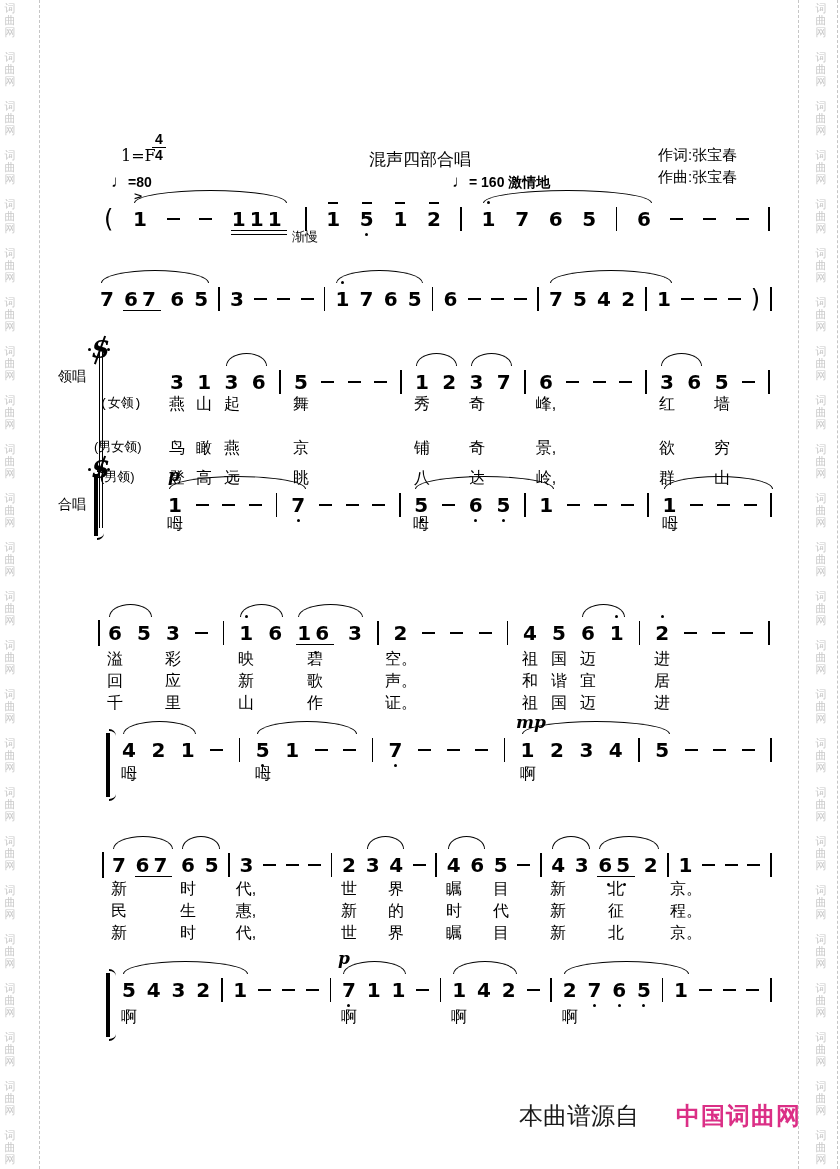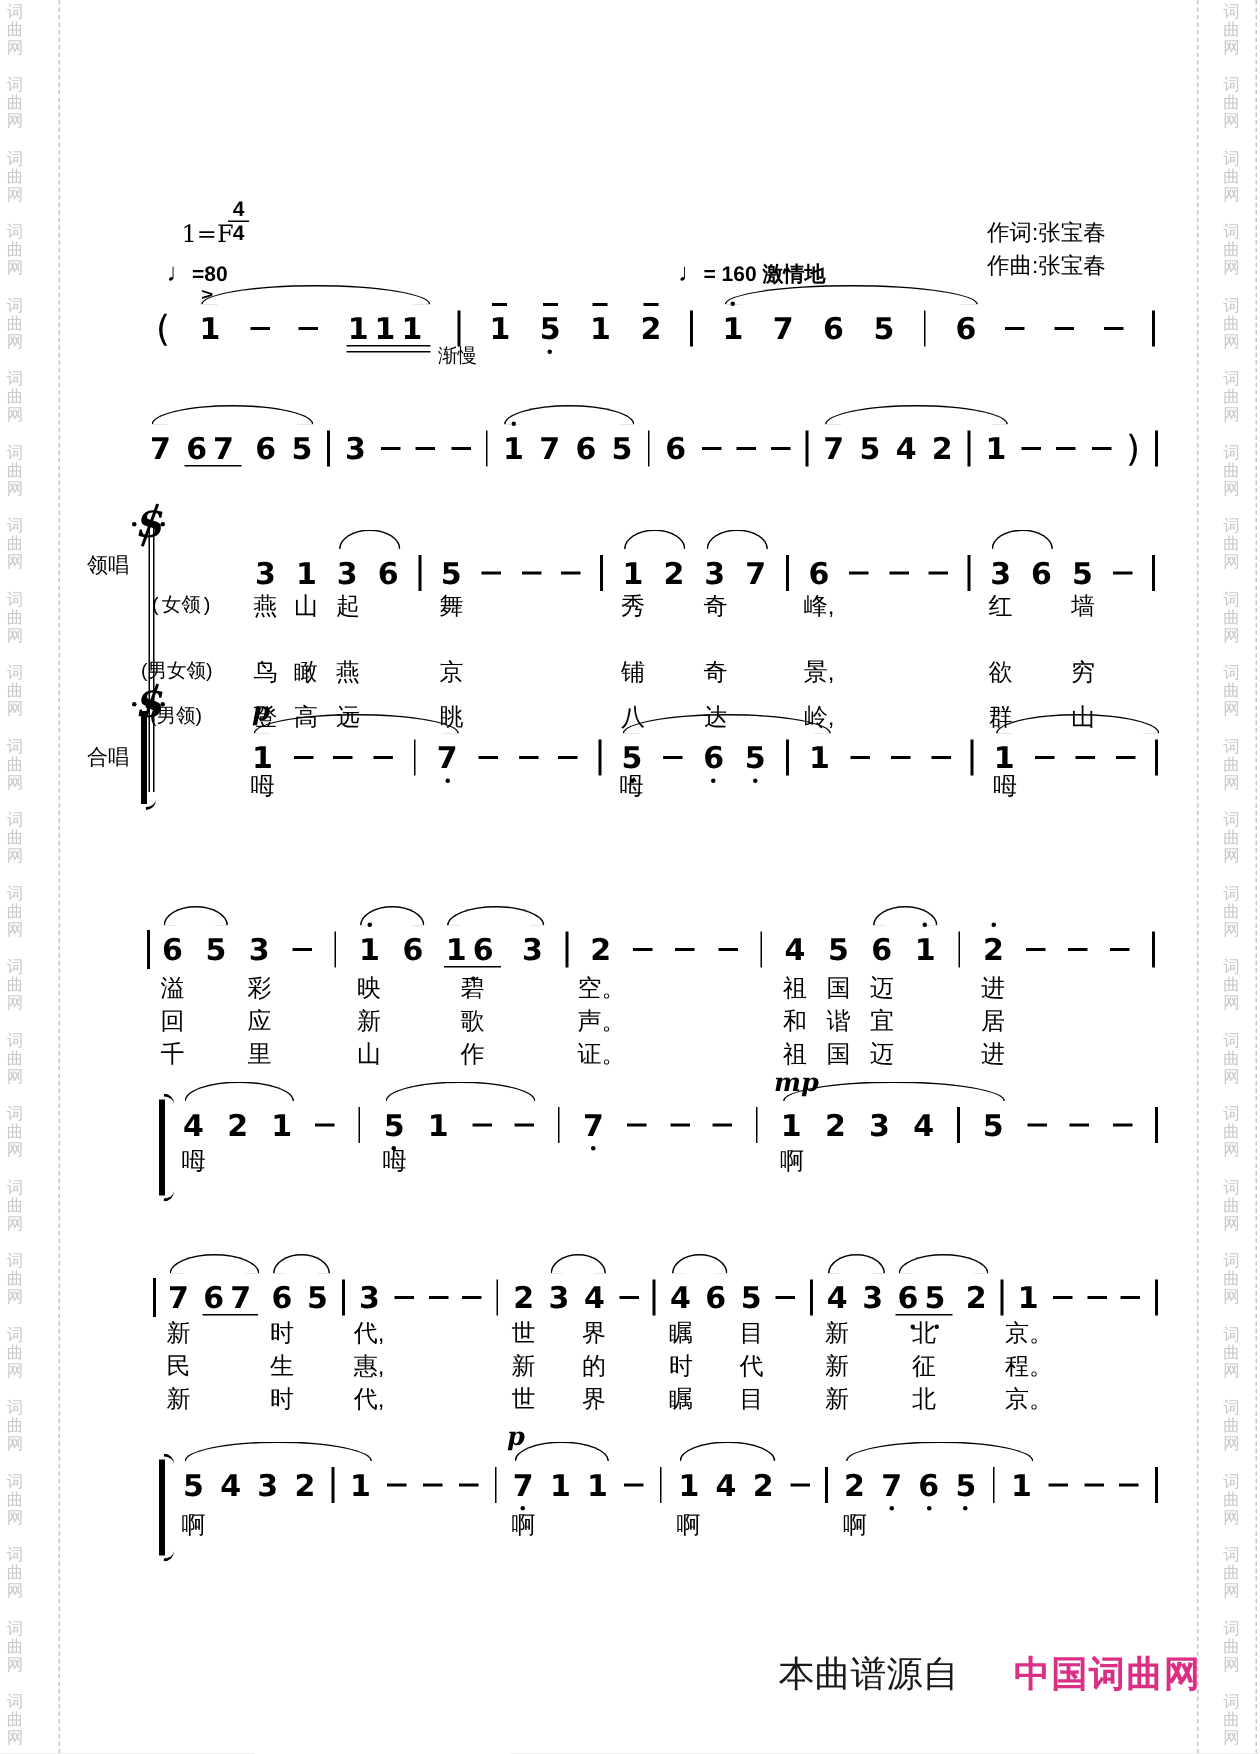--- a/index.html
+++ b/index.html
@@ -310,20 +310,21 @@
         <span class="wm-ch" style="color: rgb(201, 201, 201);">网</span>
       </div>
       <div class="wm-group">
         <span class="wm-ch" style="color: rgb(201, 201, 201);">词</span>
         <span class="wm-ch" style="color: rgb(201, 201, 201);">曲</span>
         <span class="wm-ch" style="color: rgb(201, 201, 201);">网</span>
       </div>
     </div>
   <div class="rail" style="left:837px"></div>
 
+  <div class="subtitle">混声四部合唱</div>
   <div class="keysig">1=F</div>
   <div class="timesig">
     <div>4</div>
     <div class="bar"></div>
     <div>4</div>
   </div>
   <div class="tempo" style="left:111px;top:172px">
     <span class="g">♩</span><span>=80</span>
   </div>
   <div class="tempo" style="left:452px;top:172px">

